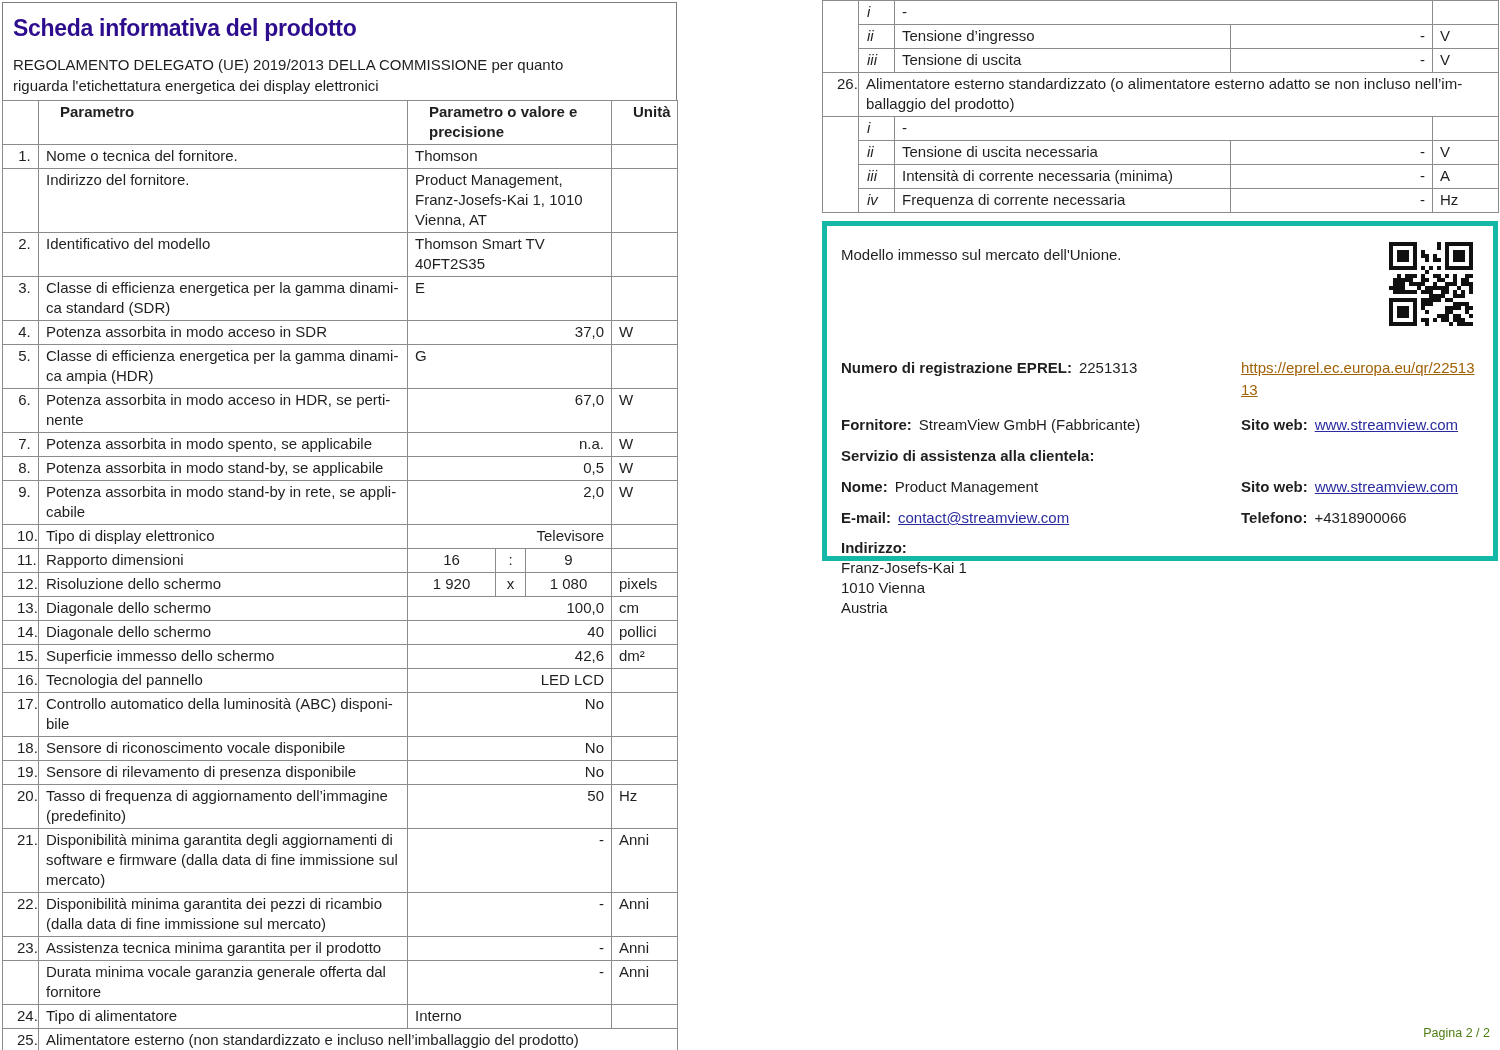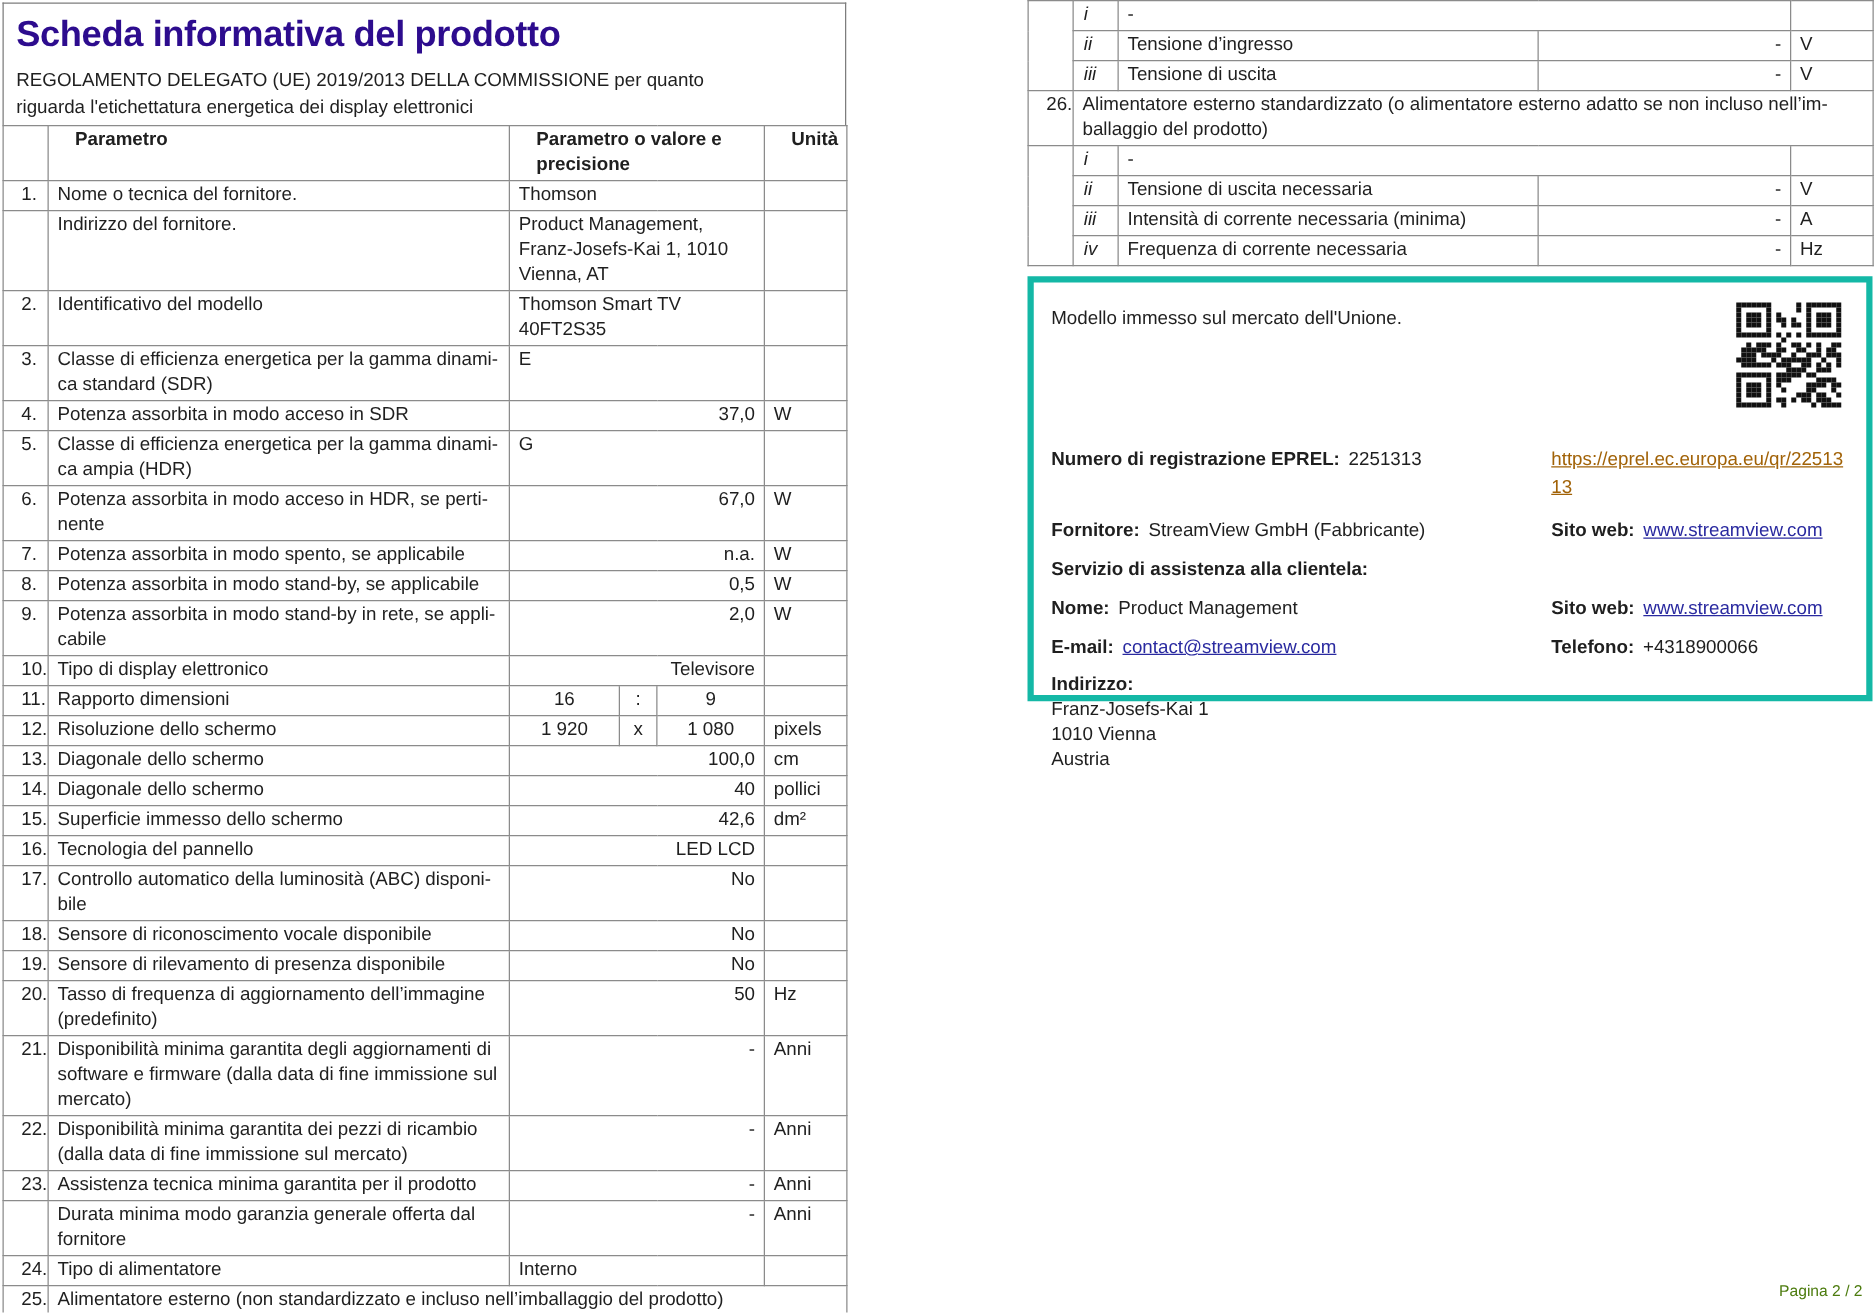--- a/index.html
+++ b/index.html
@@ -2,26 +2,26 @@
 <html lang="it"><head>
 <meta charset="utf-8">
 <style>
   html,body{margin:0;padding:0;}
   body{width:1500px;height:1050px;position:relative;background:#fff;overflow:hidden;
        font-family:"Liberation Sans",sans-serif;color:#1f1f1f;}
   .page1{position:absolute;left:2px;top:2px;width:675px;}
   .page2{position:absolute;left:822px;top:0;width:676px;height:1048px;}
   .frame{border:1px solid #7d7d7d;border-bottom:none;box-sizing:border-box;}
   .titleblock{padding:4px 12px 4px 10px;}
-  h1.doc-title{font-size:29px;line-height:34px;margin:4px 0 9px 0;font-weight:bold;letter-spacing:-0.3px;}
+  h1.doc-title{font-size:23px;line-height:34px;margin:4px 0 9px 0;font-weight:bold;letter-spacing:-0.3px;}
   .subtitle{font-size:15px;line-height:21px;margin:0;max-width:605px;}
   table{border-collapse:collapse;table-layout:fixed;width:100%;font-size:15px;}
   td,th{border:1px solid #8b8b8b;vertical-align:top;padding:1px 7px 2px 7px;line-height:20px;}
   th{text-align:left;font-weight:bold;padding-left:21px;}
-  td.num,th.num{text-align:left;padding-left:14px;padding-right:6px;}
+  td.num,th.num{text-align:center;padding-left:14px;padding-right:6px;}
   td.vr{text-align:right;}
   td.vl{text-align:left;}
   td.vc{text-align:center;}
   td.roman{font-style:italic;padding-left:8px;}
   .footer{font-size:12.5px;color:#4d7c0f;}
   .footer2{position:absolute;top:1026px;right:8px;}
   .infobox{position:relative;margin-top:8px;border:5px solid #14b8a6;height:340px;
            padding:10px 14px;box-sizing:border-box;font-size:15px;}
   .qr{position:absolute;top:14px;right:18px;width:88px;height:88px;}
   .ib-model{margin-top:8px;line-height:21px;}
@@ -207,21 +207,21 @@
           <td>Anni</td>
         </tr>
         <tr>
           <td class="num">23.</td>
           <td>Assistenza tecnica minima garantita per il prodotto</td>
           <td class="vr" colspan="3">-</td>
           <td>Anni</td>
         </tr>
         <tr>
           <td class="num"></td>
-          <td>Durata minima modo garanzia generale offerta dal fornitore</td>
+          <td>Durata minima vocale garanzia generale offerta dal fornitore</td>
           <td class="vr" colspan="3">-</td>
           <td>Anni</td>
         </tr>
         <tr>
           <td class="num">24.</td>
           <td>Tipo di alimentatore</td>
           <td class="vl" colspan="3">Interno</td>
           <td></td>
         </tr>
         <tr>

